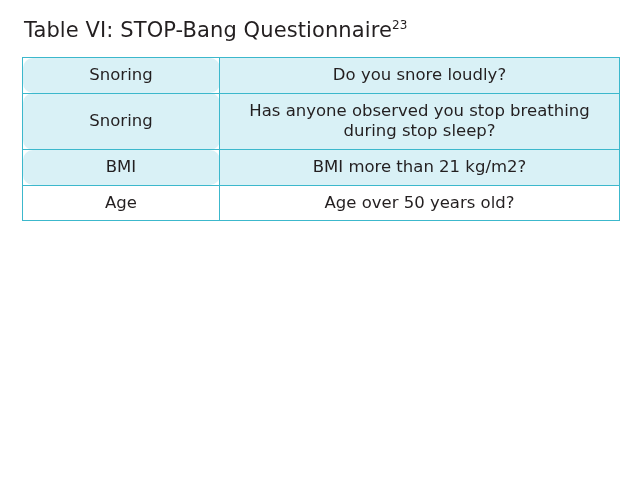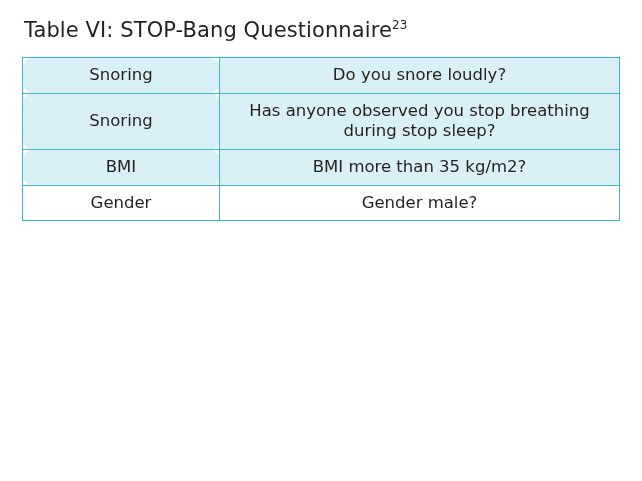--- a/index.html
+++ b/index.html
@@ -79,22 +79,22 @@
       <tr class="shaded">
         <td class="label-cell">Snoring</td>
         <td class="question-cell">Do you snore loudly?</td>
       </tr>
       <tr class="shaded">
         <td class="label-cell">Snoring</td>
         <td class="question-cell">Has anyone observed you stop breathing during stop sleep?</td>
       </tr>
       <tr class="shaded">
         <td class="label-cell">BMI</td>
-        <td class="question-cell">BMI more than 35 kg/m2?</td>
+        <td class="question-cell">BMI more than 21 kg/m2?</td>
       </tr>
       <tr class="plain">
-        <td class="label-cell">Gender</td>
-        <td class="question-cell">Gender male?</td>
+        <td class="label-cell">Age</td>
+        <td class="question-cell">Age over 50 years old?</td>
       </tr>
     </tbody>
   </table>
 
 </div>
 
 </body></html>

